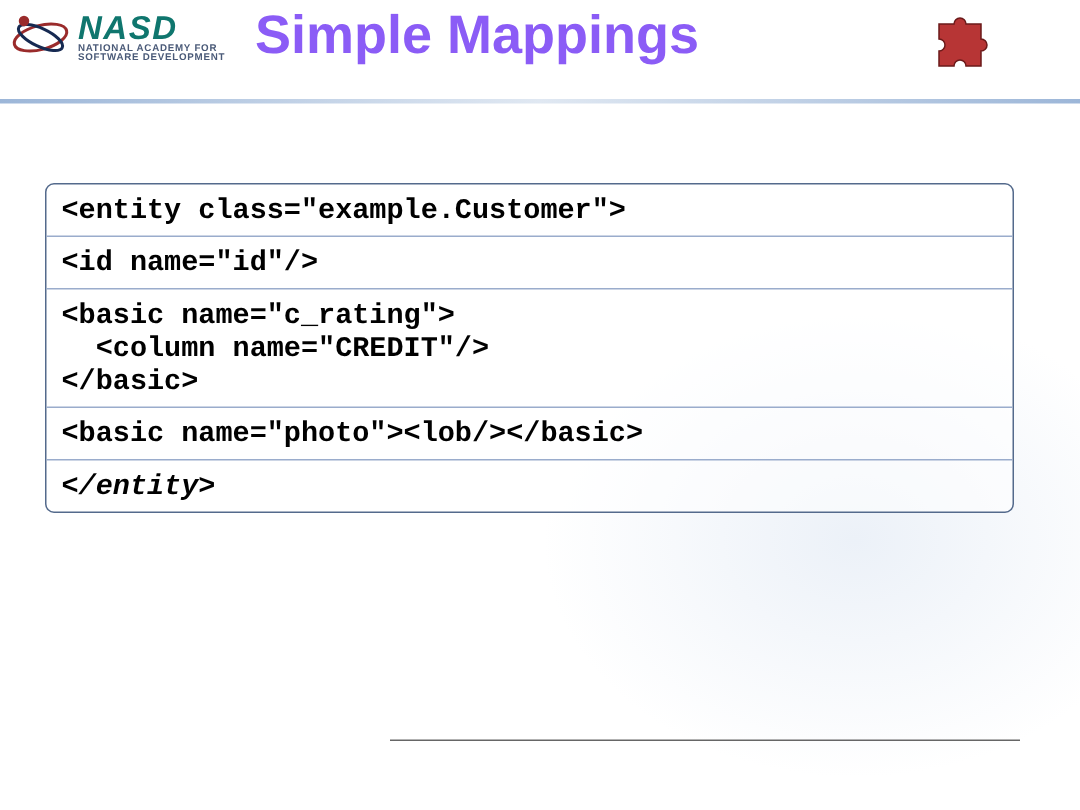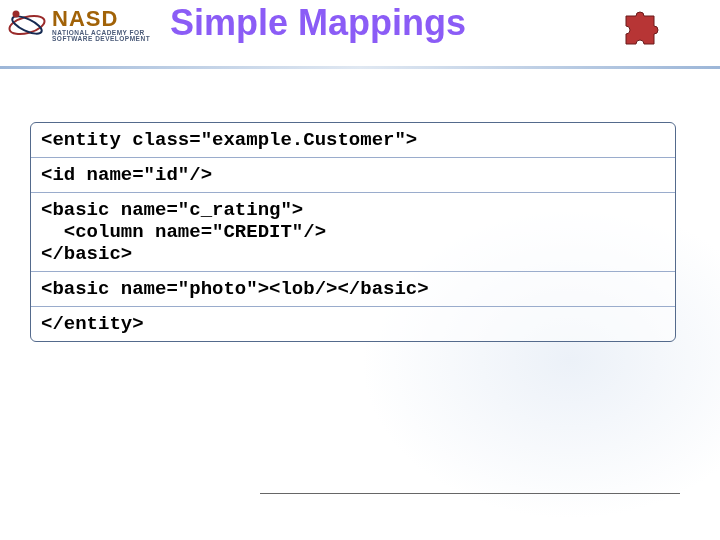--- a/index.html
+++ b/index.html
@@ -40,22 +40,23 @@
     position: relative;
     margin-right: 4px;
   }
   .logo-mark svg { width: 42px; height: 42px; }
   .logo-text {
     line-height: 1;
   }
   .logo-name {
     font-size: 22px;
     font-weight: bold;
+    font-style: italic;
     letter-spacing: 1px;
-    color: #a16207;
+    color: #0f766e;
   }
   .logo-sub {
     font-size: 6.5px;
     letter-spacing: 0.5px;
     color: #4a5a78;
     font-weight: bold;
   }
   .title {
     position: absolute;
     left: 170px;
@@ -83,21 +84,21 @@
     font-family: "Courier New", monospace;
     font-size: 19px;
     font-weight: bold;
     color: #000;
   }
   .code-box .row {
     padding: 6px 10px;
     border-bottom: 1px solid #9aaccc;
     white-space: pre;
   }
-  .code-box .row:last-child { border-bottom: none; }
+  .code-box .row:last-child { border-bottom: none; font-style: italic; }
   .ind1 { padding-left: 40px; }
   .ind2 { padding-left: 70px; }
   .footer-line {
     position: absolute;
     left: 260px;
     bottom: 46px;
     width: 420px;
     height: 1px;
     background: #666;
   }

